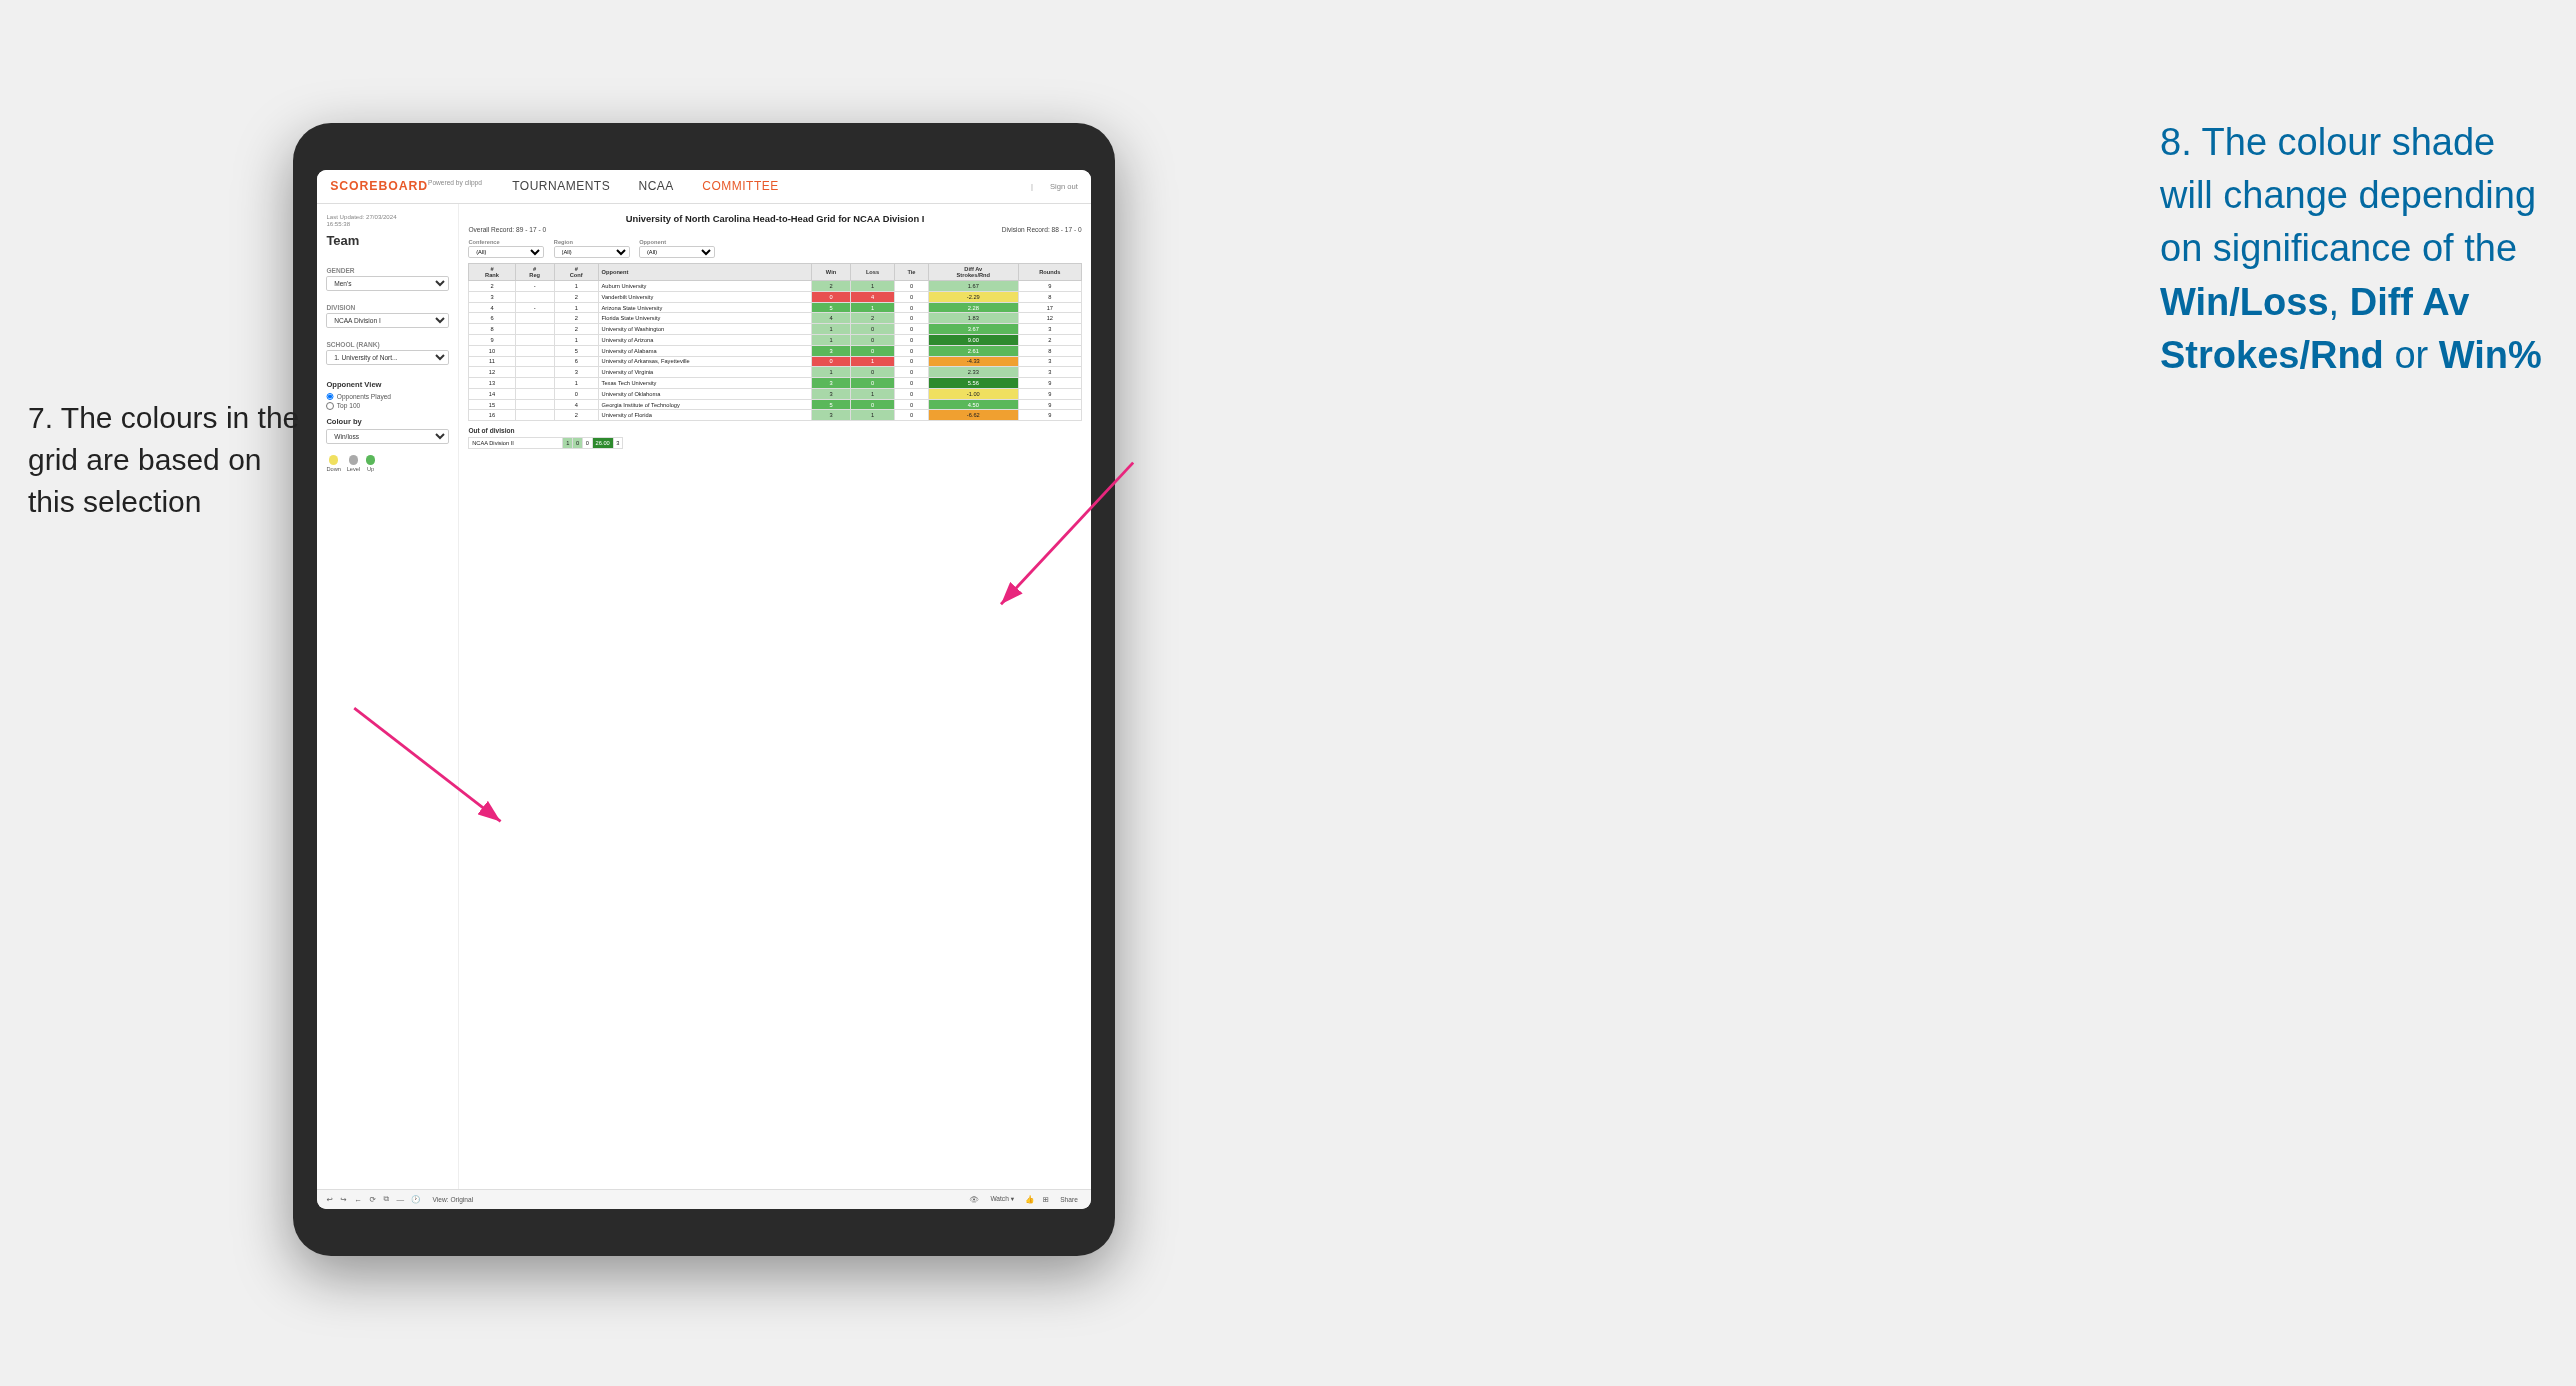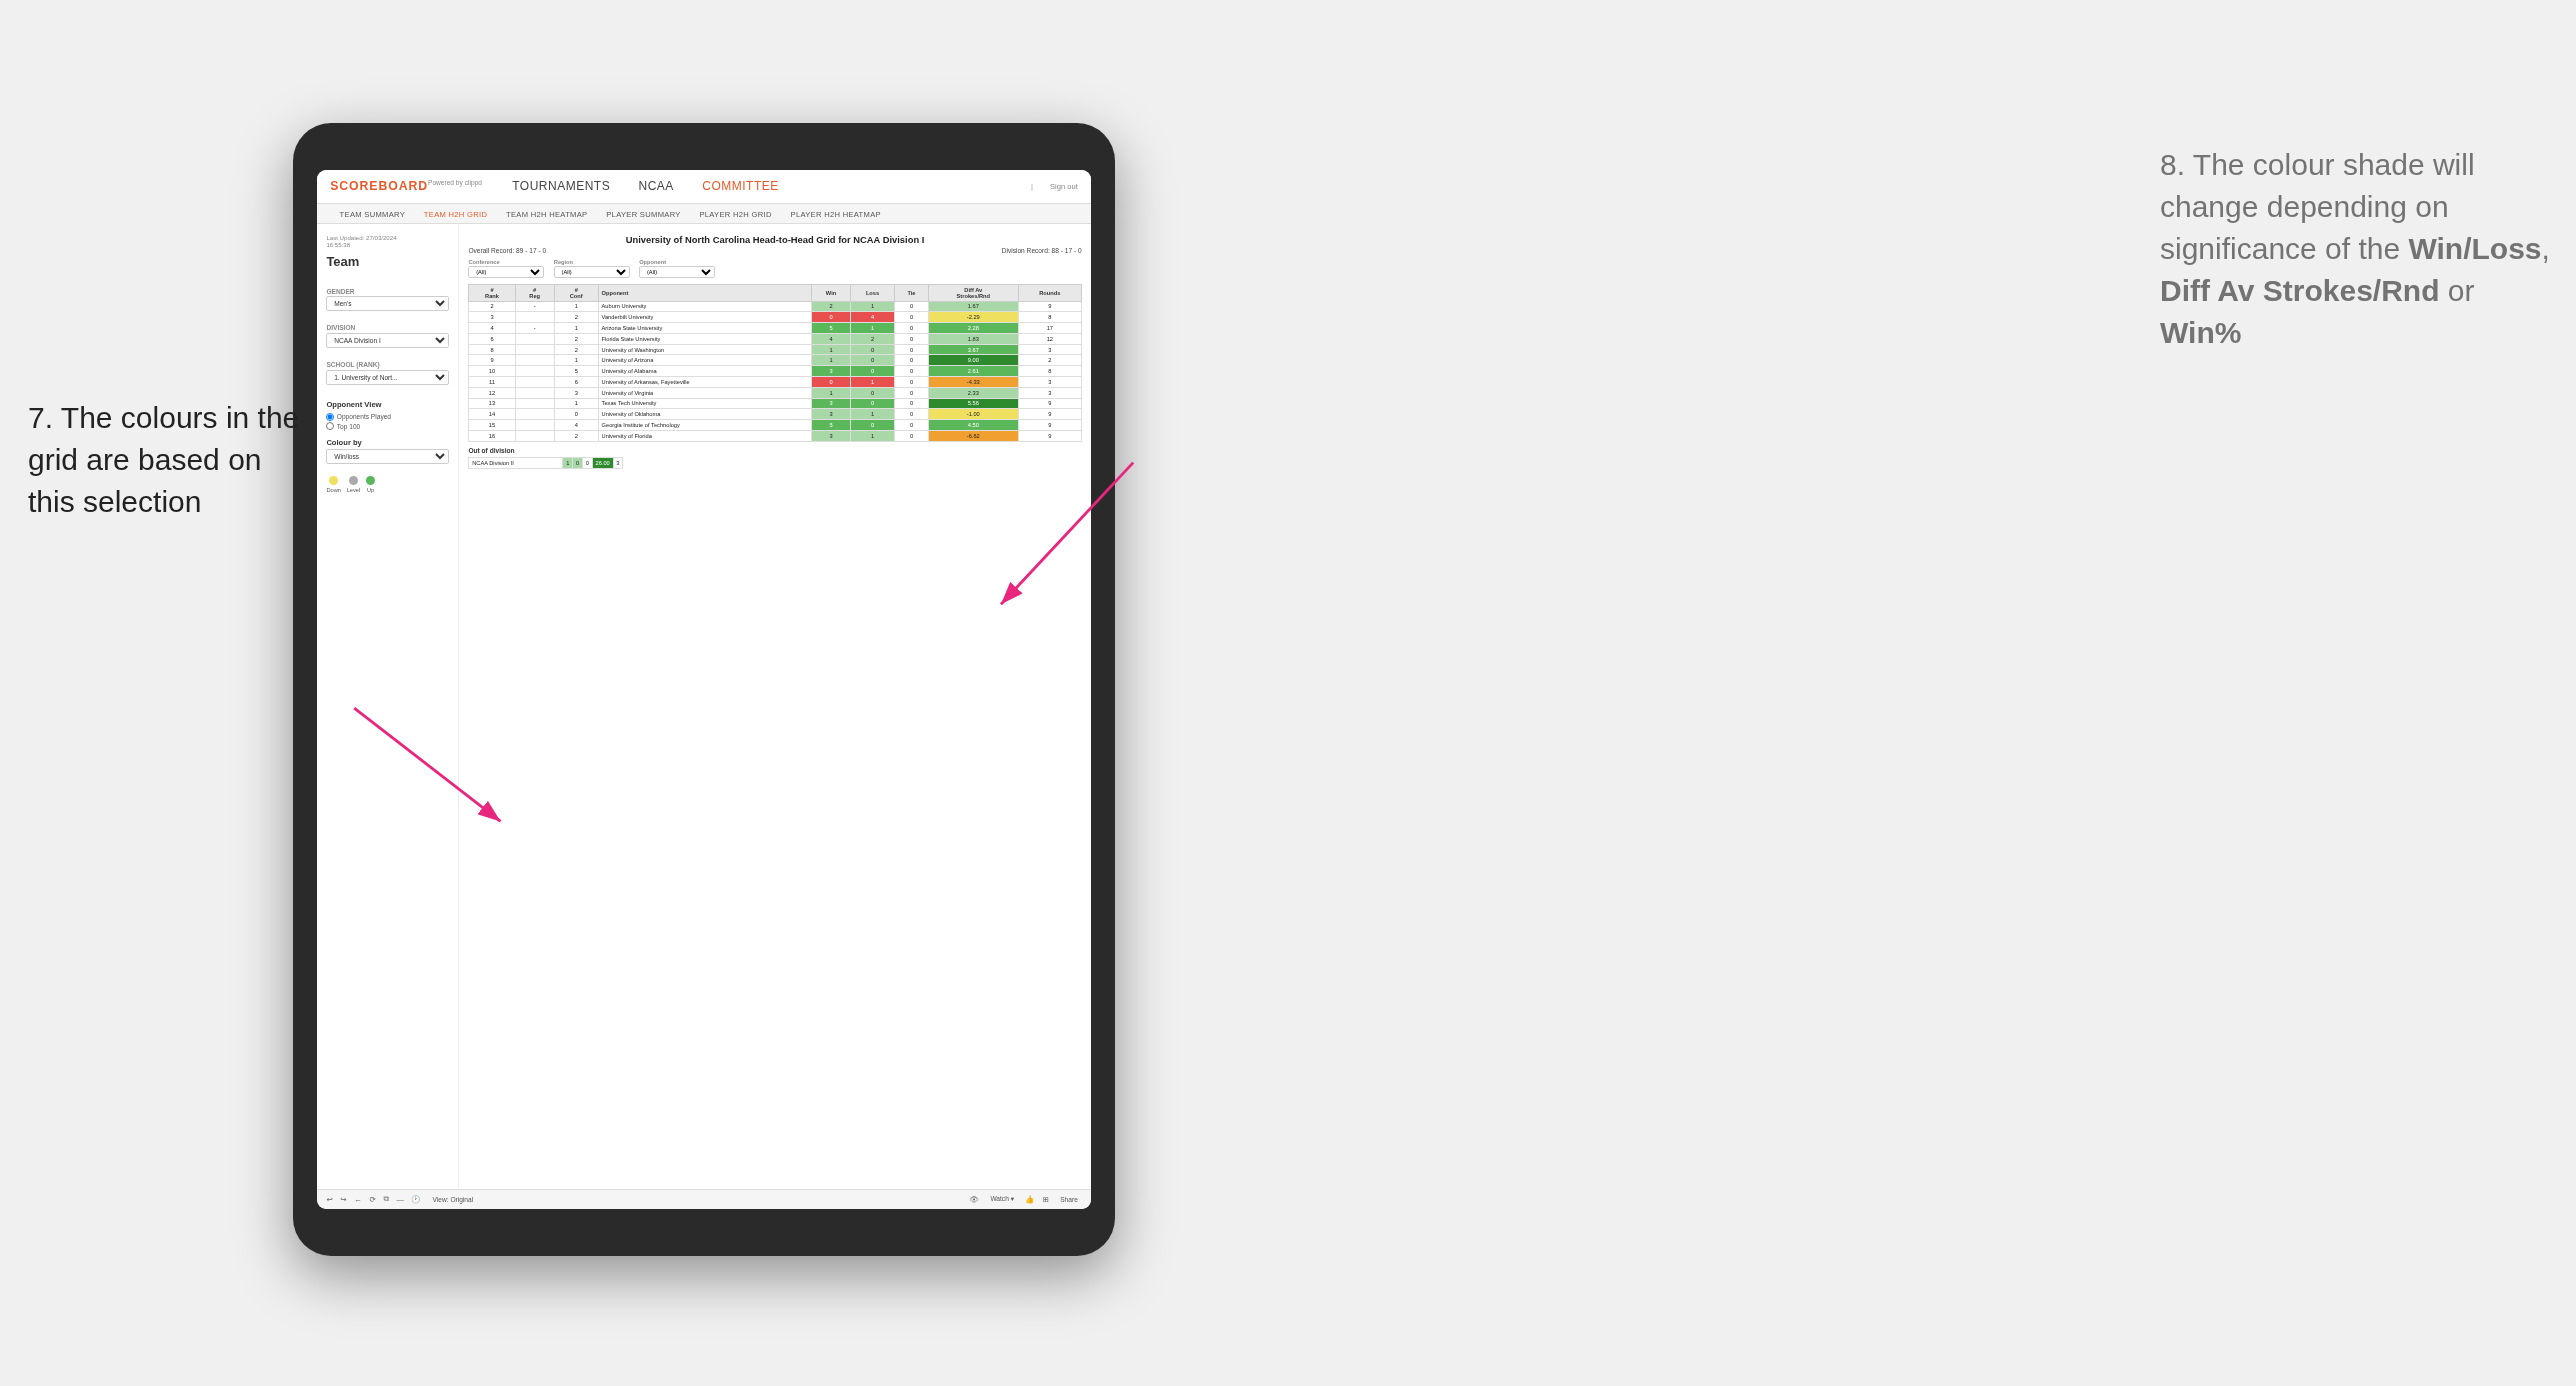--- a/index.html
+++ b/index.html
@@ -22,25 +22,25 @@
       top: 397px;
       width: 283px;
       font-size: 30px;
       font-weight: normal;
       line-height: 1.4;
       color: #222;
     }
     .annotation-right {
       position: absolute;
       right: 19px;
-      top: 144px;
+      top: 116px;
       width: 397px;
-      font-size: 30px;
+      font-size: 38px;
       line-height: 1.4;
-      color: #737373;
+      color: #0369a1;
     }
     .annotation-right strong {
       font-weight: bold;
     }
 
     
     .arrows-overlay {
       position: absolute;
       top: 0; left: 0;
       width: 2576px;
@@ -347,28 +347,20 @@
         <span class="logo-sub">Powered by clippd</span>
       </div>
       <span class="nav-item">TOURNAMENTS</span>
       <span class="nav-item">NCAA</span>
       <span class="nav-item active">COMMITTEE</span>
       <div class="nav-spacer"></div>
       <span style="font-size:7.6px; color:#aaa">|</span>
       <span class="sign-out">Sign out</span>
     </div>
 
-    <div class="sub-nav">
-      <span class="sub-nav-item">TEAM SUMMARY</span>
-      <span class="sub-nav-item active">TEAM H2H GRID</span>
-      <span class="sub-nav-item">TEAM H2H HEATMAP</span>
-      <span class="sub-nav-item">PLAYER SUMMARY</span>
-      <span class="sub-nav-item">PLAYER H2H GRID</span>
-      <span class="sub-nav-item">PLAYER H2H HEATMAP</span>
-    </div>
 
     <div class="main-content">
 
       <div class="sidebar">
         <div class="last-updated" style="white-space:pre-line;">Last Updated: 27/03/2024
 16:55:38</div>
         <div class="sidebar-team-title">Team</div>
 
         <div class="sidebar-label">Gender</div>
         <select class="sidebar-select">

